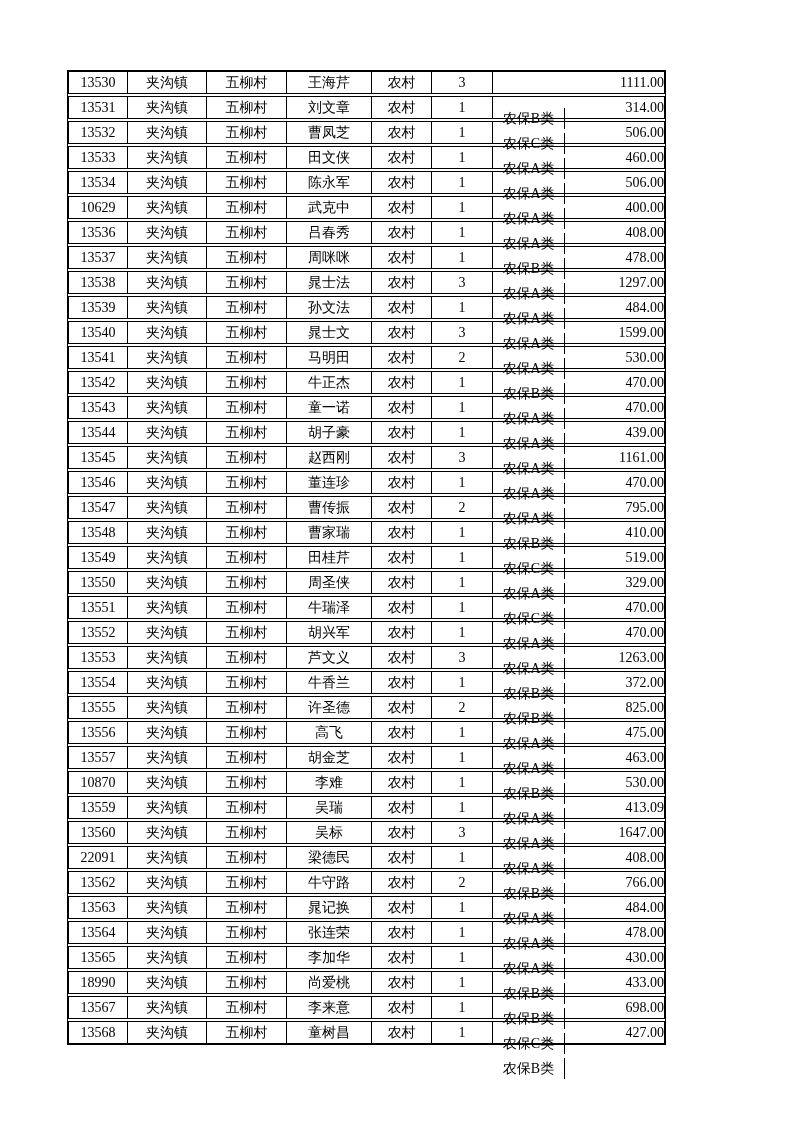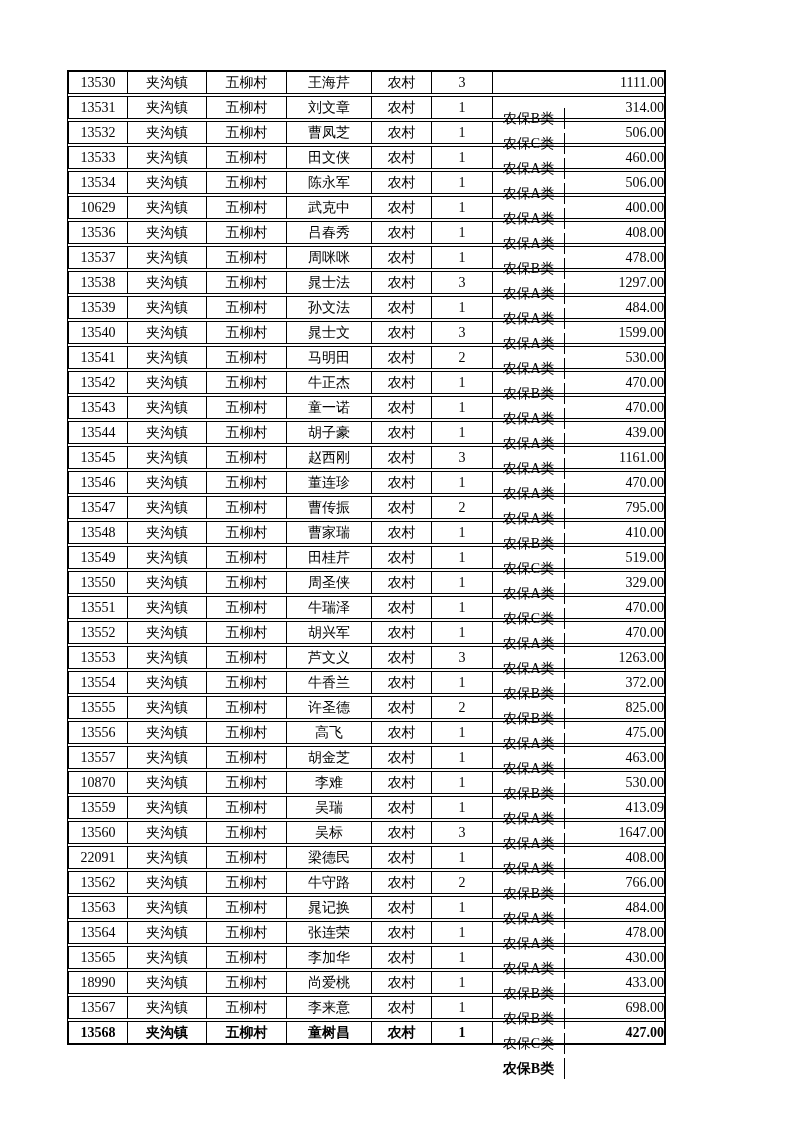--- a/index.html
+++ b/index.html
@@ -32,21 +32,20 @@
   }
   .t-row {
     display: flex;
     height: 21px;
     border: 1px solid #000000;
     margin-bottom: 2px;
     background: #ffffff;
   }
   .t-row:last-child {
     margin-bottom: 0;
-    font-weight: bold;
   }
   .t-cell {
     flex: 0 0 auto;
     height: 21px;
     line-height: 21px;
     text-align: center;
     font-size: 14px;
     overflow: hidden;
     white-space: nowrap;
     border-right: 1px solid #000000;

